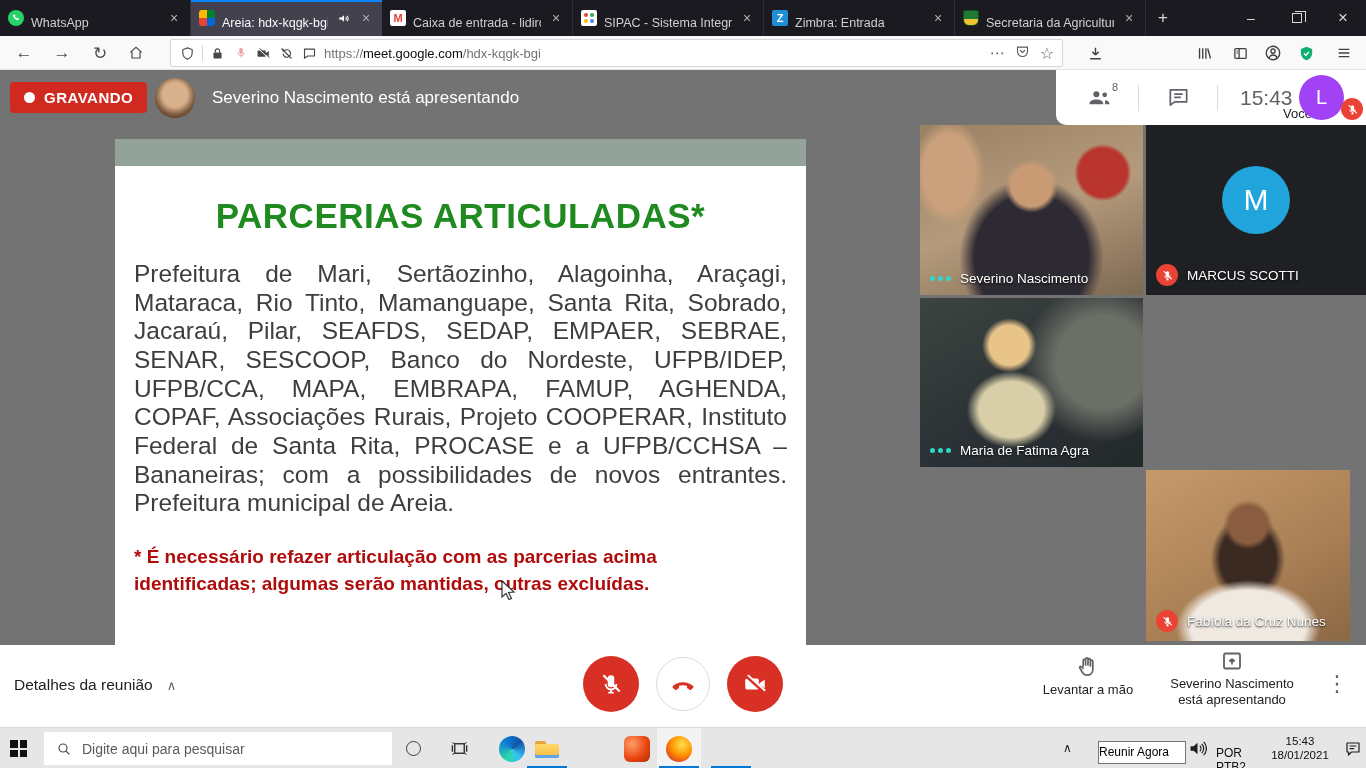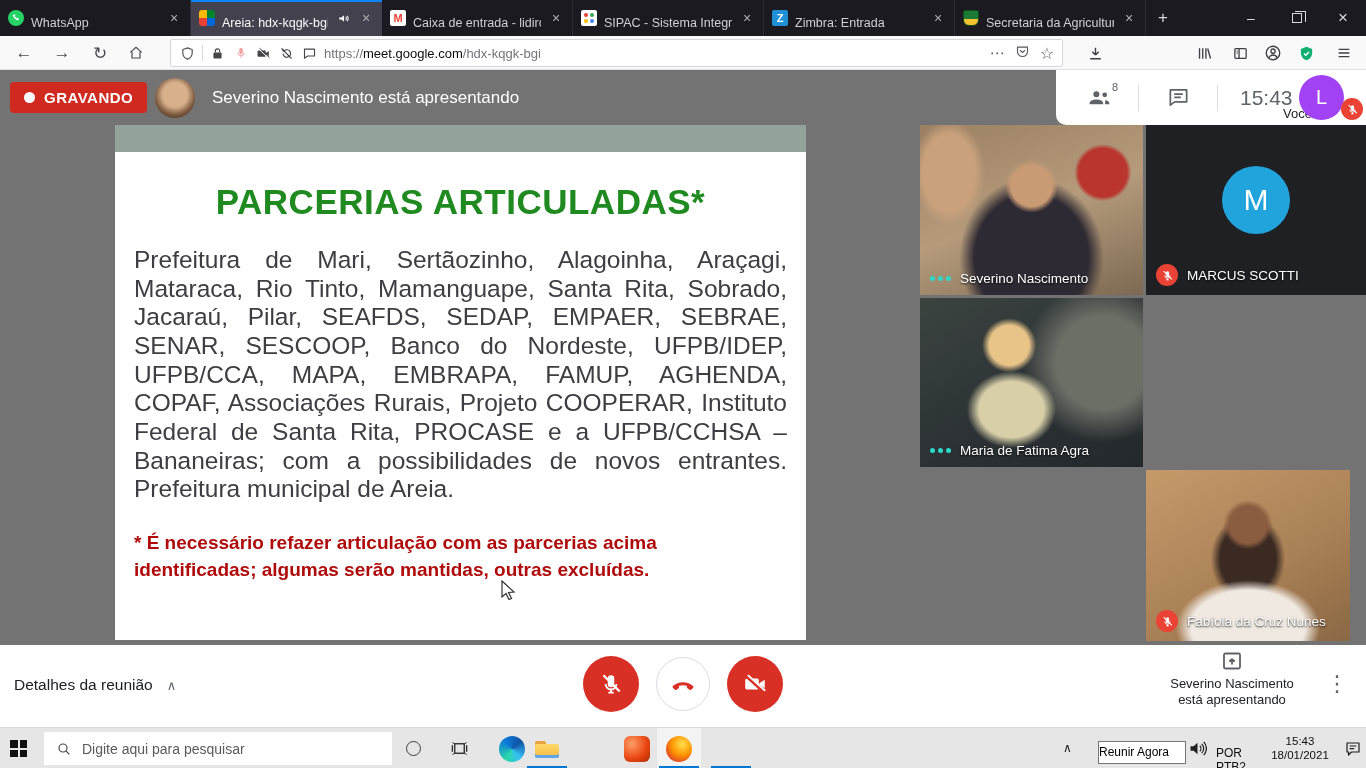--- a/index.html
+++ b/index.html
@@ -52,21 +52,21 @@
 
   .tr-panel { position:absolute; left:1056px; top:0; width:310px; height:55px; background:#fff; border-radius:0 0 0 10px; display:flex; align-items:center; padding-left:22px; gap:18px; }
   .panel-item { display:flex; align-items:center; justify-content:center; width:42px; height:40px; position:relative; }
   .sup8 { position:absolute; top:3px; right:2px; font-size:11px; color:#5f6368; }
   .panel-sep { width:1px; height:26px; background:#dadce0; }
   .panel-clock { font-size:21px; color:#5f6368; padding-left:4px; }
   .you-label { position:absolute; left:1283px; top:36px; font-size:13px; color:#202124; }
   .you-avatar { position:absolute; left:1299px; top:5px; width:45px; height:45px; border-radius:50%; background:#a142f4; color:#fff; font-size:20px; display:flex; align-items:center; justify-content:center; }
   .you-mic { position:absolute; left:1341px; top:28px; }
 
-  .slide-wrap { position:absolute; left:115px; top:55px; width:691px; height:515px; }
+  .slide-wrap { position:absolute; left:115px; top:69px; width:691px; height:515px; }
   .slide-chrome { height:27px; background:#94a399; }
   .slide { height:488px; background:#fff; overflow:hidden; }
   .slide-title { margin-top:30px; text-align:center; color:#1f8a1f; font-weight:bold; font-size:35px; letter-spacing:.5px; }
   .slide-body { margin:24px 19px 0 19px; font-size:24.5px; line-height:1.17; color:#3d3d42; text-align:justify; }
   .slide-note { margin:26px 19px 0 19px; width:565px; font-size:19px; font-weight:bold; color:#b00b0b; line-height:1.4; }
 
   .tile { position:absolute; overflow:hidden; background:#1e2023; }
   .tile-bg { position:absolute; inset:0; }
   .bg-sev { background:
      radial-gradient(circle at 50% 36%, #c99b74 0 13%, rgba(0,0,0,0) 17%),
@@ -406,20 +406,26 @@
     </div>
     <div class="btn-round" style="left:727px;top:11px;">
       <svg width="26" height="26" viewBox="0 0 24 24">
           <rect x="3" y="7" width="12.5" height="10" rx="1.5" fill="#fff"></rect>
           <path d="M16 11.2l5-3.2v8l-5-3.2z" fill="#fff"></path>
           <path stroke="#d93025" stroke-width="3.2" d="M4 4.5l16 14.5" fill="none"></path>
           <path stroke="#fff" stroke-width="1.8" d="M5.4 3.8l16 14.5" fill="none"></path>
         </svg>
     </div>
 
+    <div class="ctl-col" style="left:1022px;top:10px;width:132px;">
+      <svg width="24" height="24" viewBox="0 0 24 24" fill="none" stroke="#5f6368" stroke-width="1.7" stroke-linecap="round" stroke-linejoin="round">
+          <path d="M7.2 11V5.6a1.2 1.2 0 0 1 2.4 0V10m0-5.6V4a1.2 1.2 0 0 1 2.4 0v6m0-5.1a1.2 1.2 0 0 1 2.4 0V11m0-4.6a1.2 1.2 0 0 1 2.4 0v8.2c0 3.1-2.3 5.6-5.5 5.6-2.5 0-3.9-1.1-5.1-3.1l-2.5-4.3c-.5-.9.8-1.9 1.6-1.2l1.9 1.7"></path>
+        </svg>
+      <span class="lab">Levantar a mão</span>
+    </div>
 
     <div class="ctl-col" style="left:1158px;top:4px;width:148px;">
       <svg width="24" height="24" viewBox="0 0 24 24">
           <rect x="4" y="4.5" width="16" height="15" rx="1.5" fill="none" stroke="#5f6368" stroke-width="1.8"></rect>
           <path d="M12 15.5V9.8m0 0l-2.7 2.7M12 9.8l2.7 2.7" stroke="#5f6368" stroke-width="1.8" fill="none"></path>
         </svg>
       <span class="lab">Severino Nascimento</span>
       <span class="lab" style="margin-top:-3px;">está apresentando</span>
     </div>
 

